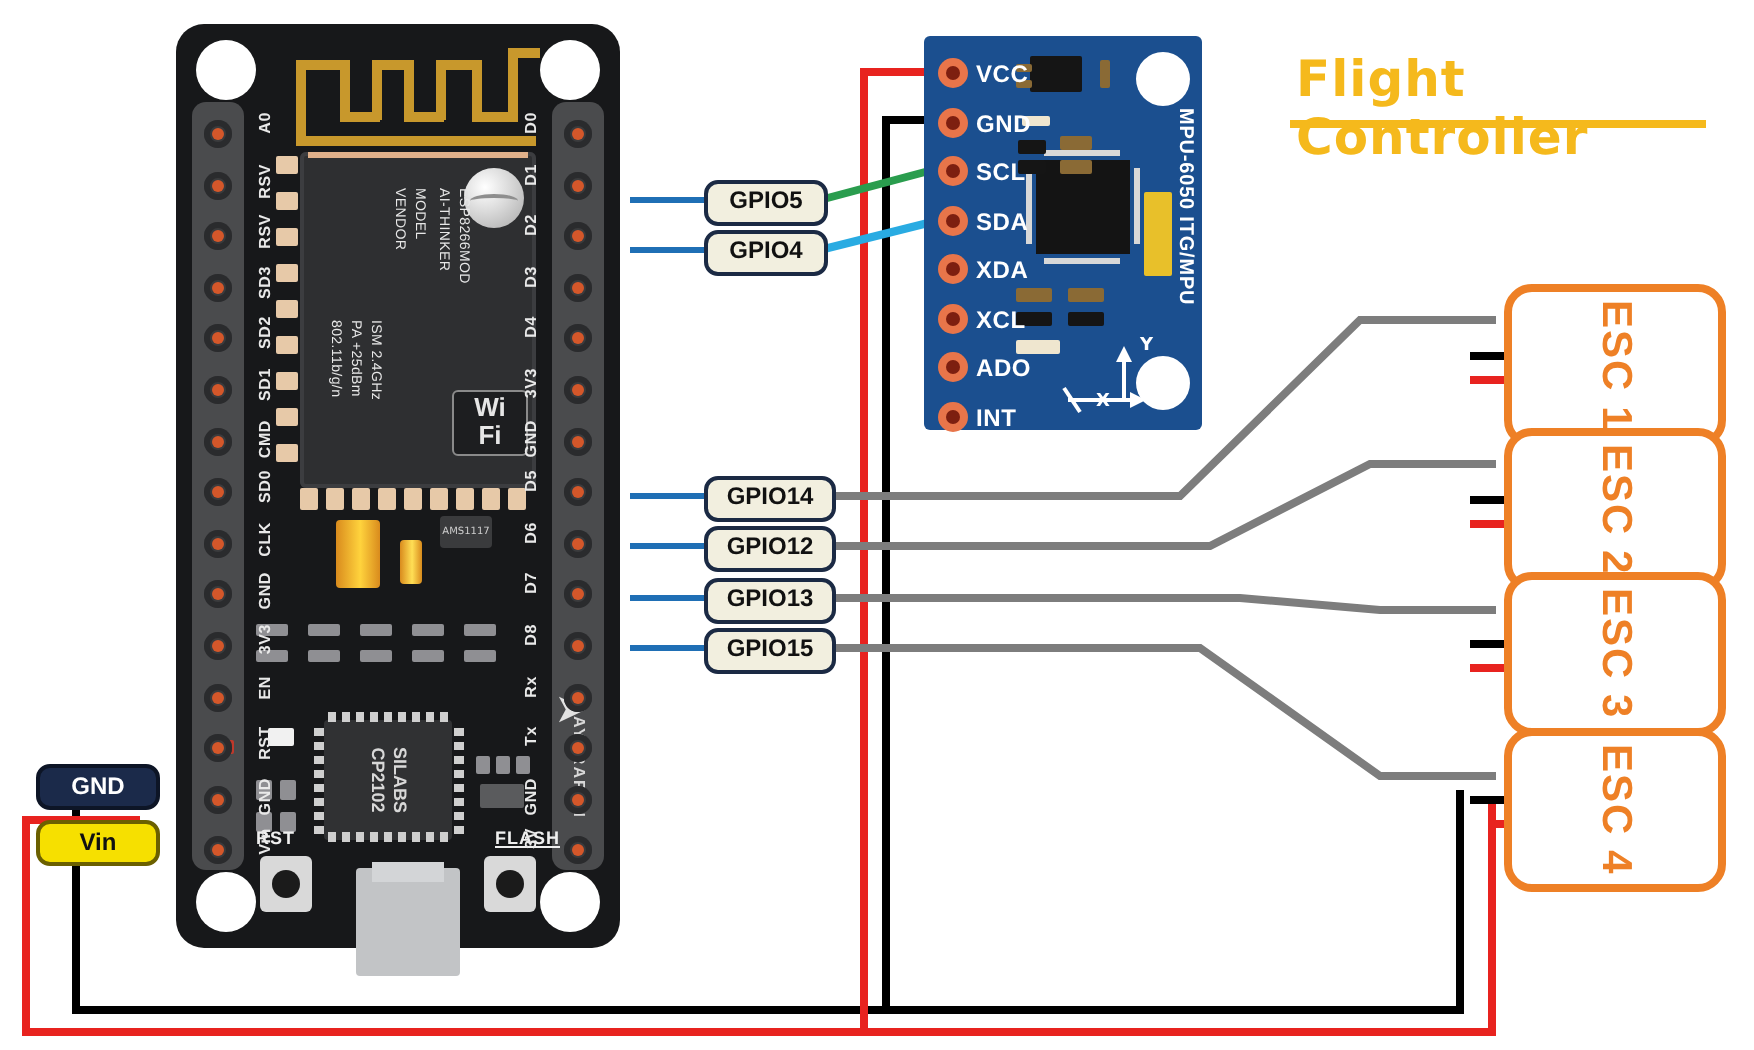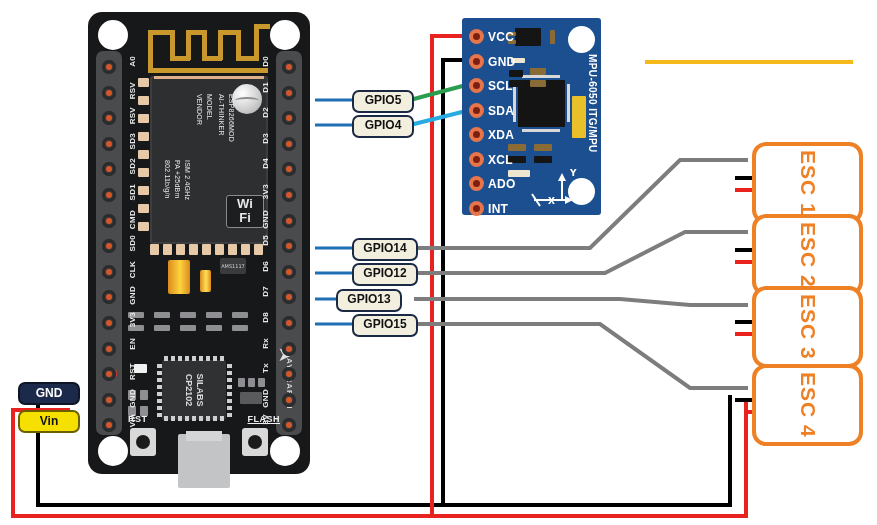--- a/index.html
+++ b/index.html
@@ -499,34 +499,35 @@
       <div class="mpu-pin" style="top: 182.5px;">
         <b></b>
       </div>
       <div class="mpu-lab" style="top: 183.5px;">INT</div>
     </div>
 
   <div class="gpio" style="left:352px;top:90px;width:58px;">GPIO5</div>
   <div class="gpio" style="left:352px;top:115px;width:58px;">GPIO4</div>
   <div class="gpio" style="left:352px;top:238px;width:62px;">GPIO14</div>
   <div class="gpio" style="left:352px;top:263px;width:62px;">GPIO12</div>
-  <div class="gpio" style="left:336px;top:289px;width:62px;">GPIO13</div>
+  <div class="gpio" style="left:352px;top:289px;width:62px;">GPIO13</div>
   <div class="gpio" style="left:352px;top:314px;width:62px;">GPIO15</div>
 
   <div class="pwr-chip" style="left:18px;top:382px;width:58px;background:#1b2a4a;color:#fff;border:2px solid #0d1526;">GND</div>
   <div class="pwr-chip" style="left:18px;top:410px;width:58px;background:#f6e000;color:#111;border:2px solid #6b6000;">Vin</div>
 
   <div class="esc" style="left:752px;top:142px;">
     <span class="nm">ESC 1</span>
   </div>
   <div class="esc" style="left:752px;top:214px;">
     <span class="nm">ESC 2</span>
   </div>
   <div class="esc" style="left:752px;top:286px;">
     <span class="nm">ESC 3</span>
   </div>
   <div class="esc" style="left:752px;top:364px;">
     <span class="nm">ESC 4</span>
   </div>
 
+  <div id="title">Flight Controller</div>
   <div id="title-rule"></div>
 
 </div>
 
 </body></html>

